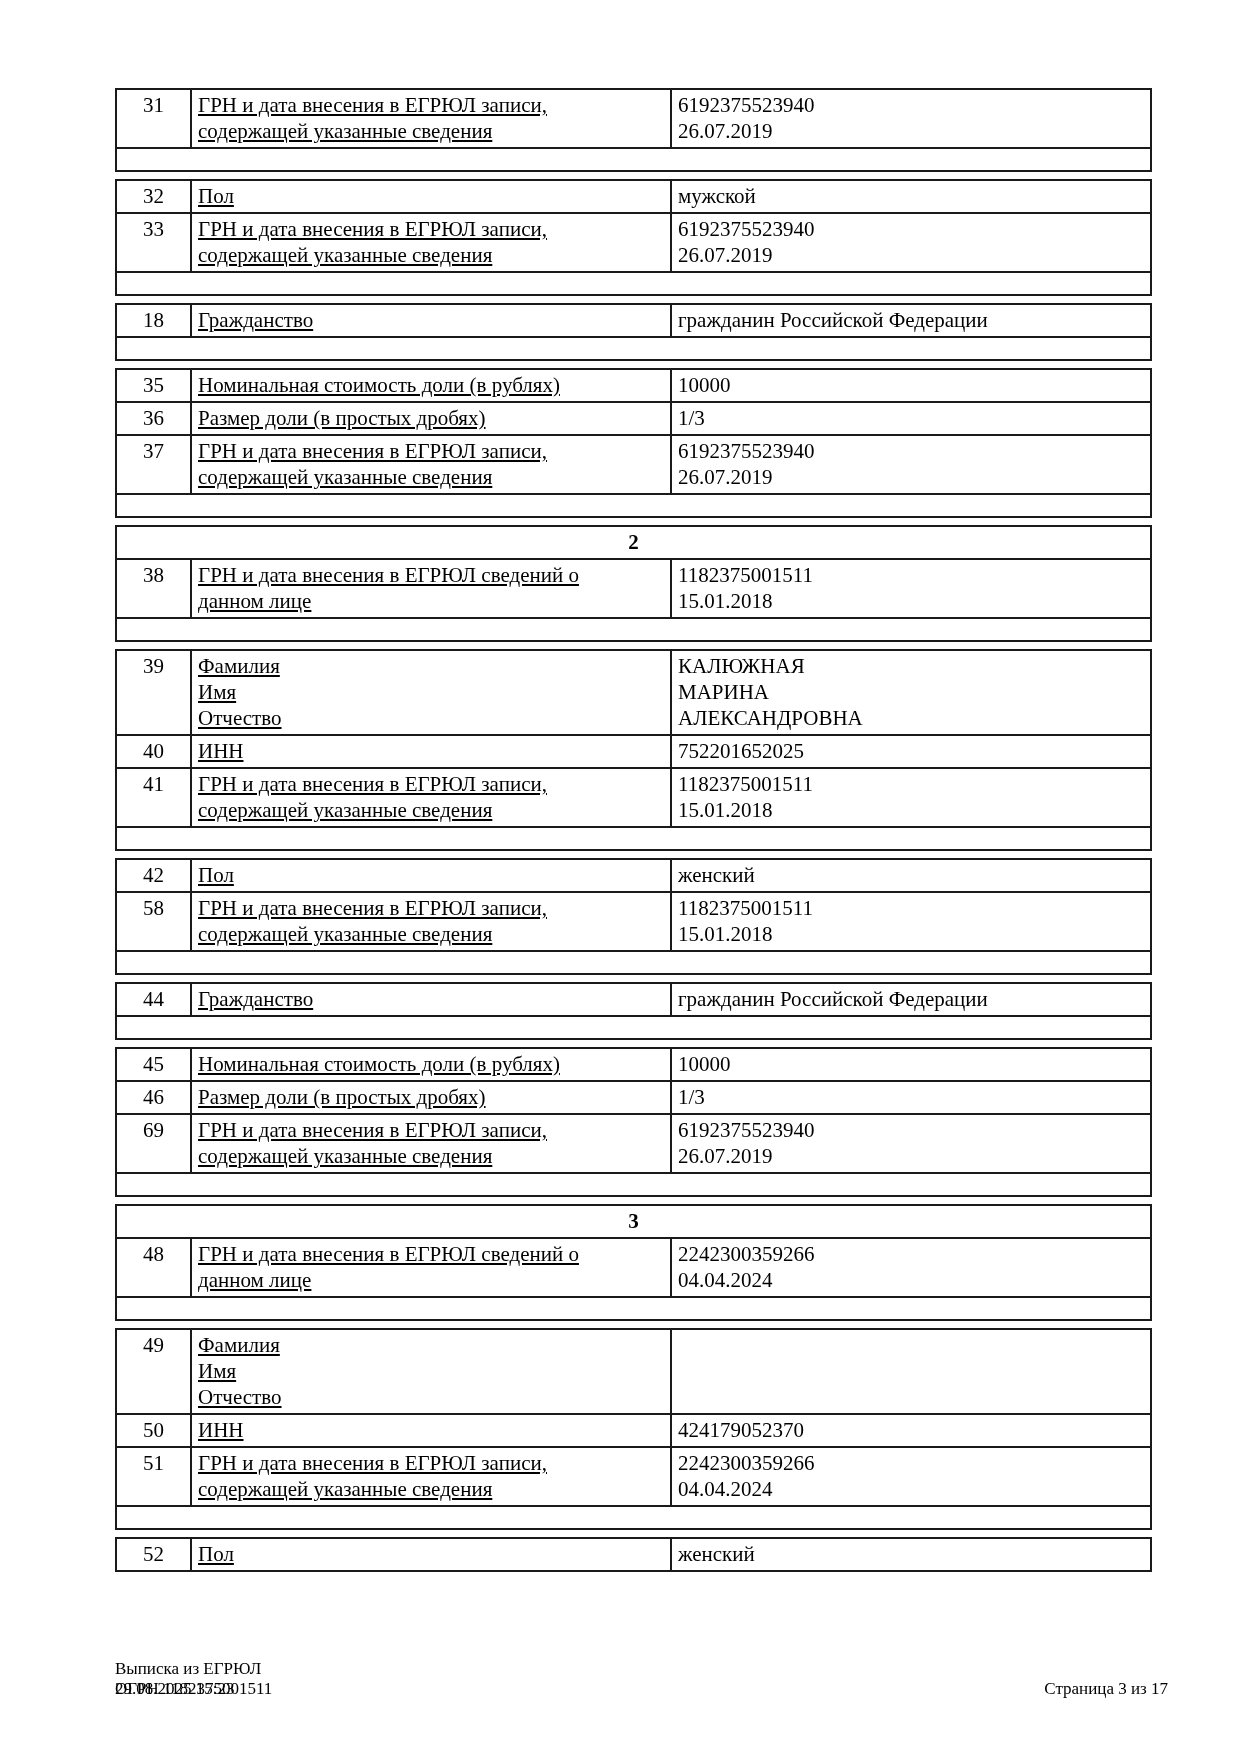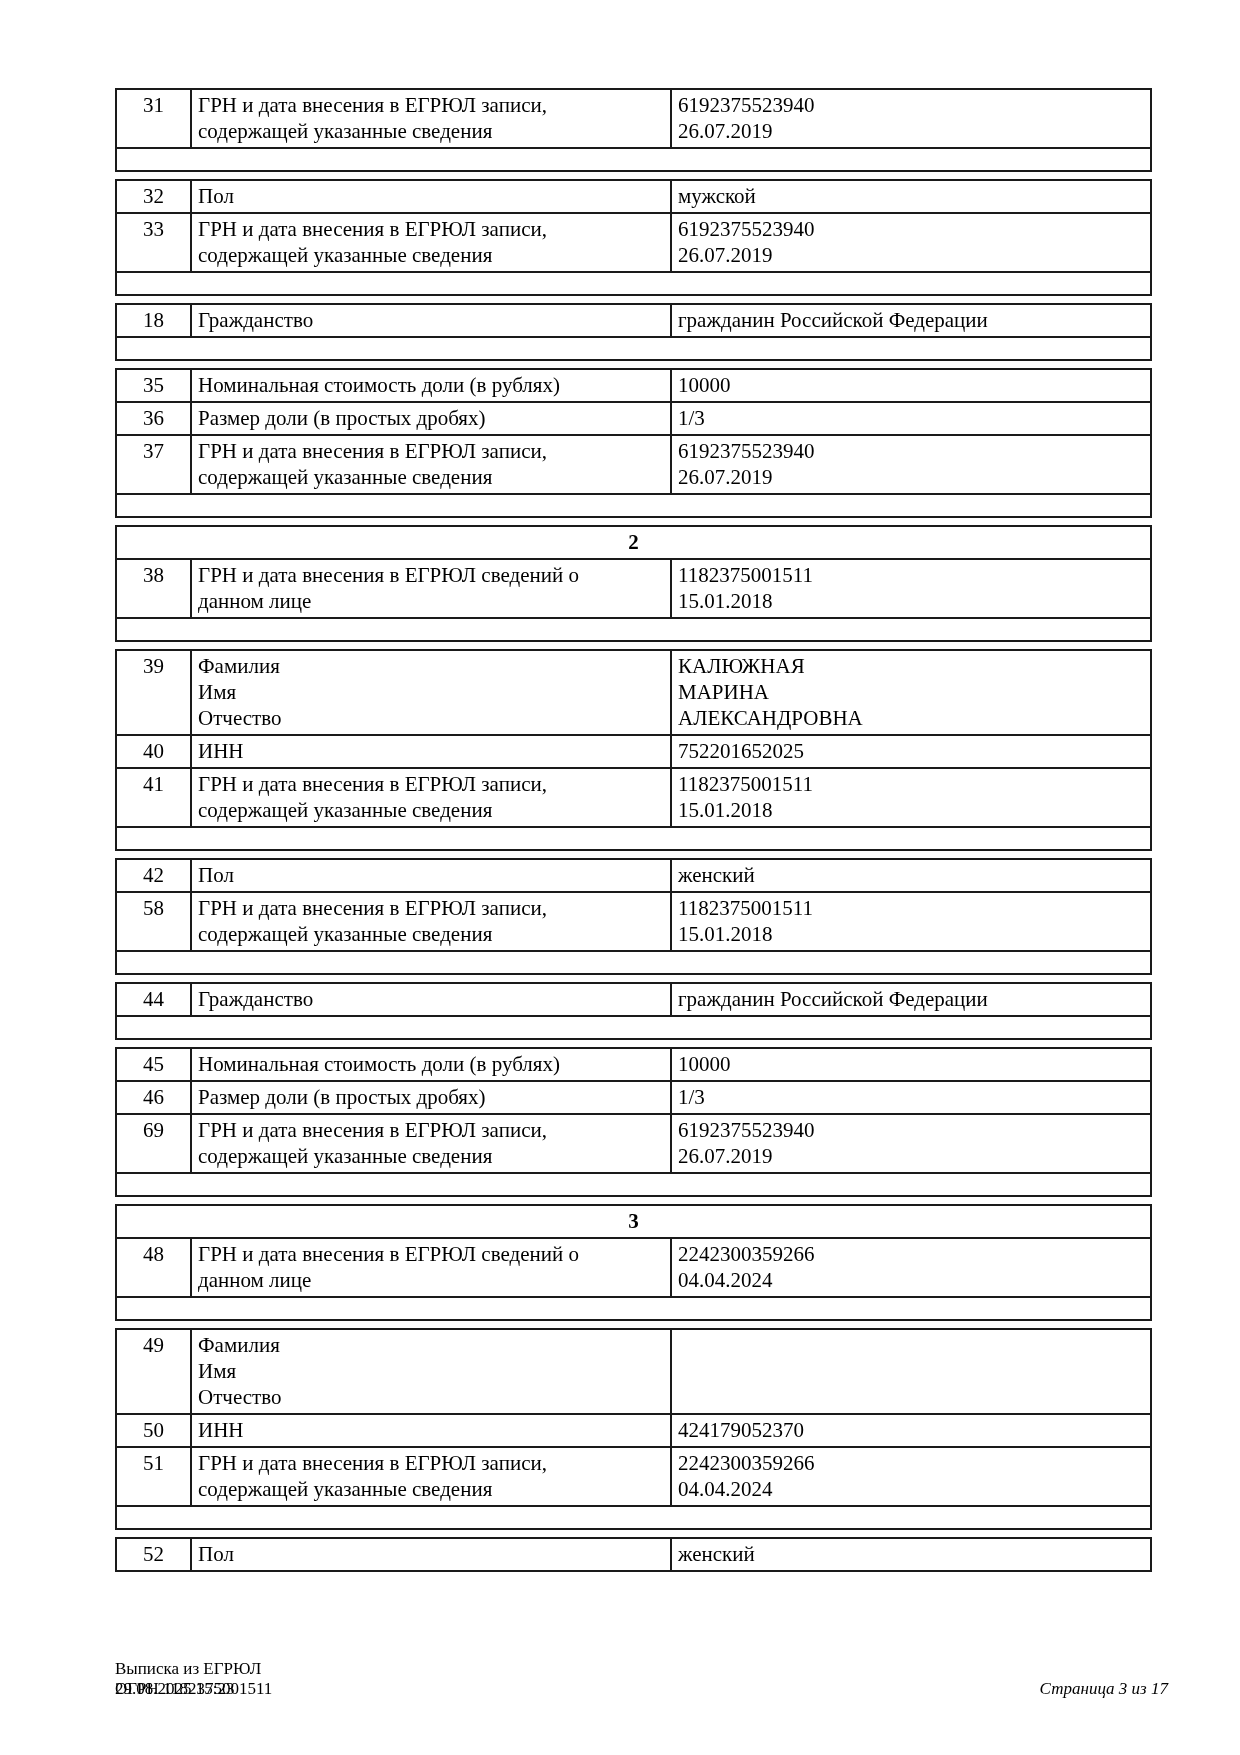--- a/index.html
+++ b/index.html
@@ -37,20 +37,21 @@
     flex: 0 0 75px;
     border-right: 2px solid #1a1a1a;
     text-align: center;
     padding-left: 2px;
     padding-right: 2px;
   }
   .data-row .label {
     width: 480px;
     flex: 0 0 480px;
     border-right: 2px solid #1a1a1a;
+    text-decoration: underline;
   }
   .data-row .value { flex: 1 1 auto; }
   .spacer-row { height: 23px; }
   .section-row .section {
     width: 100%;
     text-align: center;
     font-weight: bold;
   }
   .footer {
     position: absolute;
@@ -60,21 +61,21 @@
     font-size: 17px;
     line-height: 20px;
   }
   .footer-left { position: absolute; left: 0; top: 0; }
   .footer-title { font-weight: normal; }
   .footer-datetime { font-weight: normal; }
   .footer-center {
     position: absolute; left: 0; right: 0; top: 20px;
     text-align: left;
   }
-  .footer-right { position: absolute; right: 0; top: 20px; font-style: italic; }
+  .footer-right { position: absolute; right: 0; top: 20px; }
 </style>
 </head>
 <body>
 
 <div class="page">
 
   <div class="table-wrap">
       <div class="segment">
         <div class="row data-row">
     <div class="cell num">31</div>

